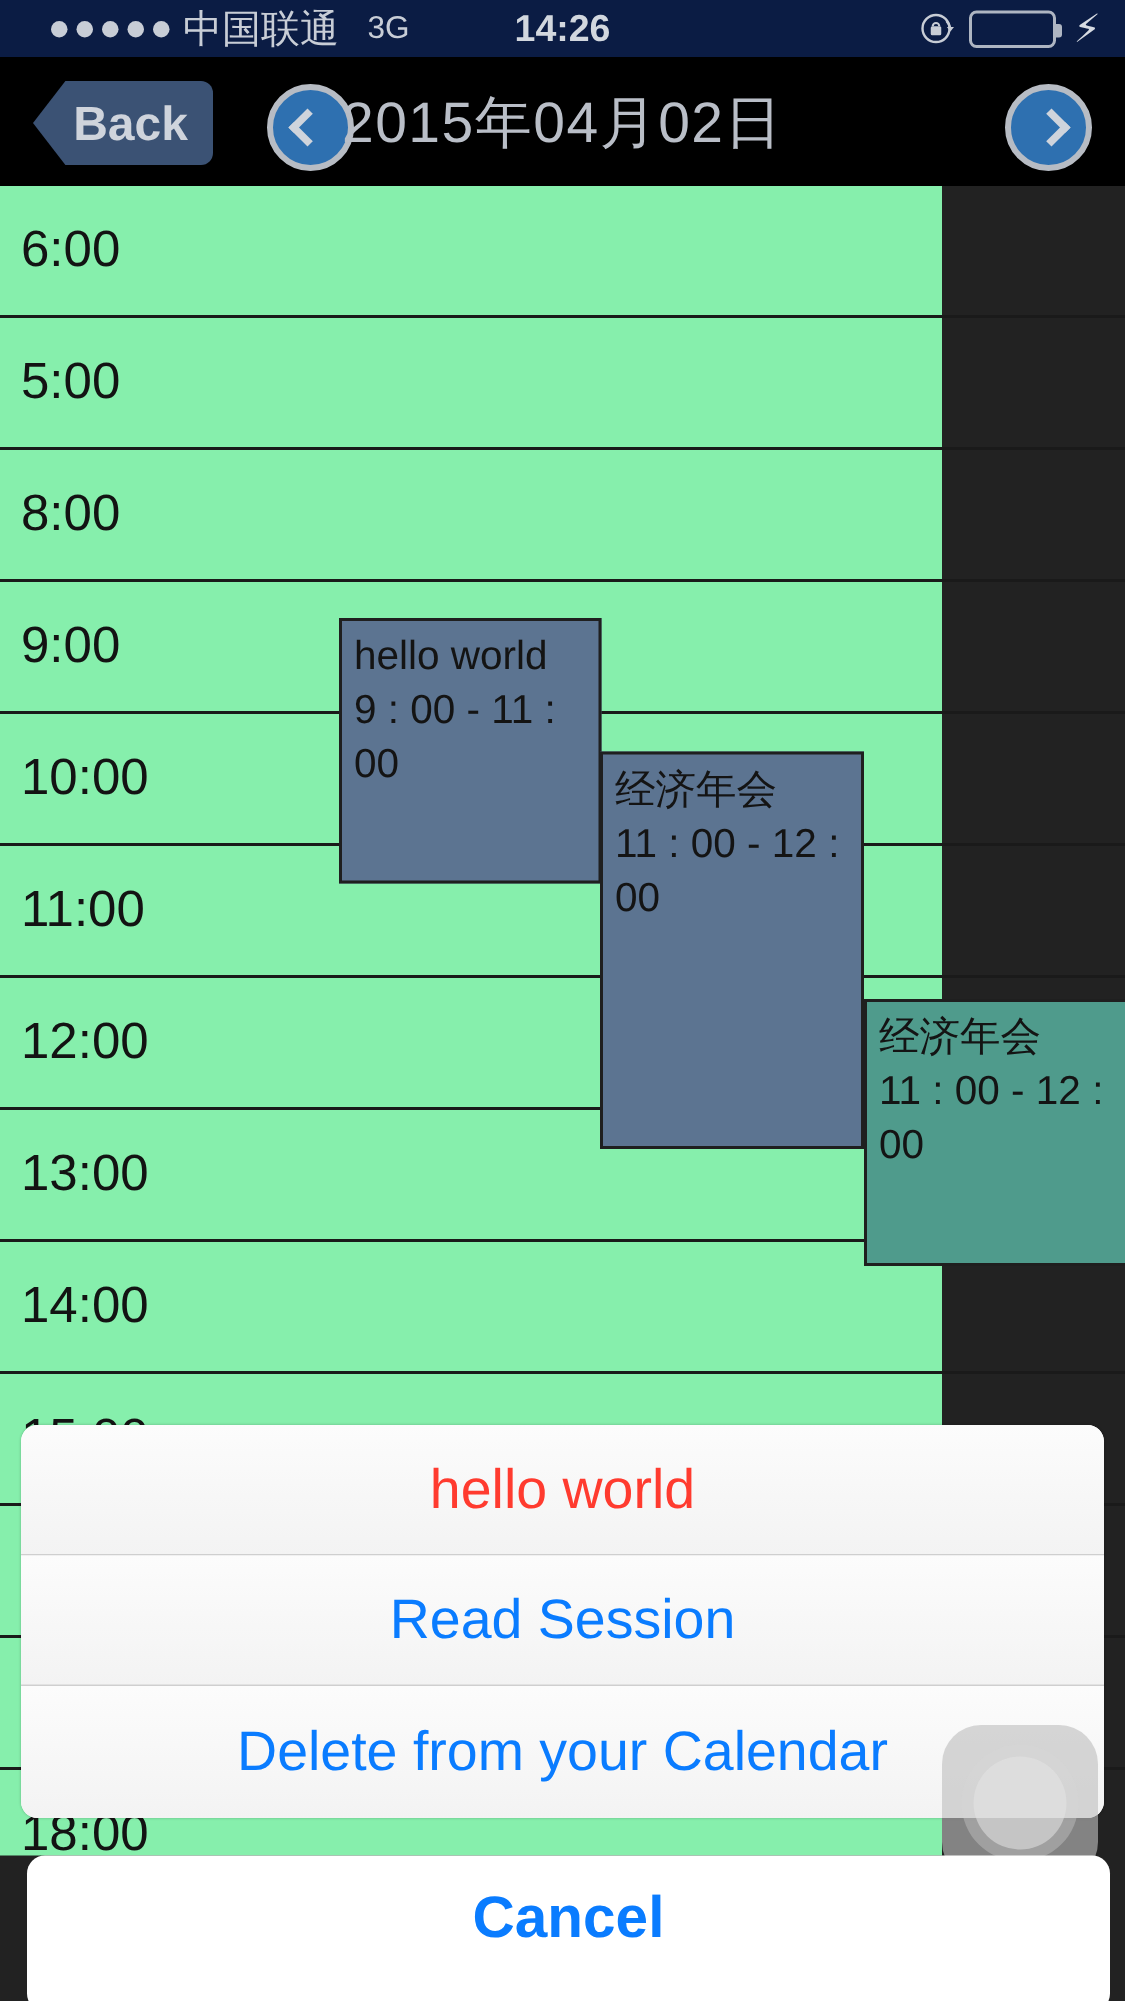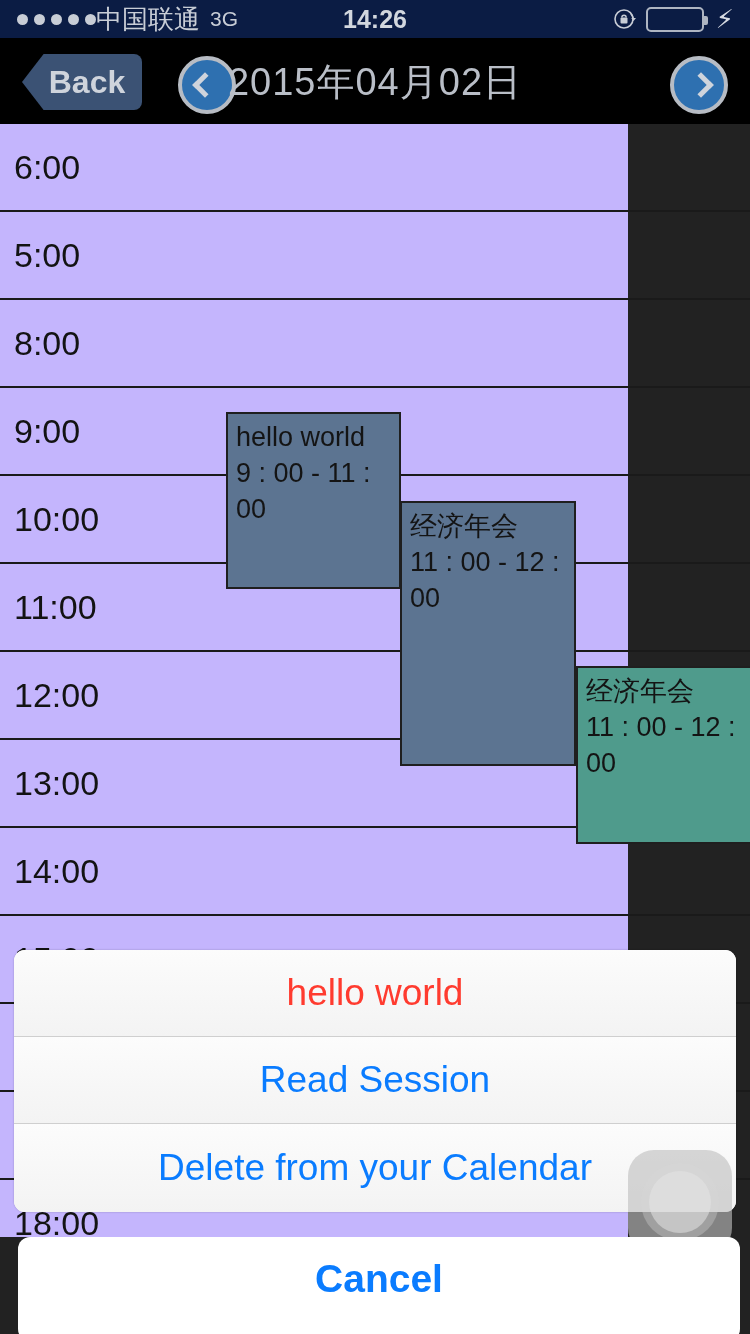--- a/index.html
+++ b/index.html
@@ -17,21 +17,21 @@
   }
 
   
   .statusbar {
     position:absolute; left:0; top:0; width:750px; height:38px;
     background:#0b1c44;
     color:#c8cdd6;
     display:flex; align-items:center;
     font-size:25px;
   }
-  .sb-left { display:flex; align-items:center; padding-left:17px; }
+  .sb-left { display:flex; align-items:center; padding-left:34px; gap:9px; }
   .dots { display:flex; gap:6px; align-items:center; }
   .dot { width:11px; height:11px; border-radius:50%; background:#c8cdd6; display:block; }
   .carrier { font-size:26px; letter-spacing:0px; color:#c8cdd6; }
   .netmode { font-size:21px; margin-left:10px; color:#c8cdd6; }
   .sb-center {
     position:absolute; left:0; width:750px; text-align:center;
     font-size:25px; font-weight:bold; color:#d2d7de;
   }
   .sb-right {
     position:absolute; right:16px; display:flex; align-items:center; gap:8px;
@@ -79,21 +79,21 @@
   .chev.right { transform: rotate(45deg); margin-right:-4px; }
   .navtitle {
     position:absolute; left:0; width:750px; text-align:center; top:44px;
     transform:translateY(-50%);
     color:#b9bec7; font-size:38px; letter-spacing:1px;
   }
 
   
   .daygrid {
     position:absolute; left:0; top:124px; width:628px; height:1210px;
-    background:#c4b5fd;
+    background:#86efac;
   }
   .hourrow {
     position:relative; height:88px; width:750px;
     border-bottom:2px solid #1a1a1a;
   }
   .hourlabel {
     position:absolute; left:14px; top:50%; transform:translateY(-50%);
     font-size:34px; color:#131313;
   }
 

